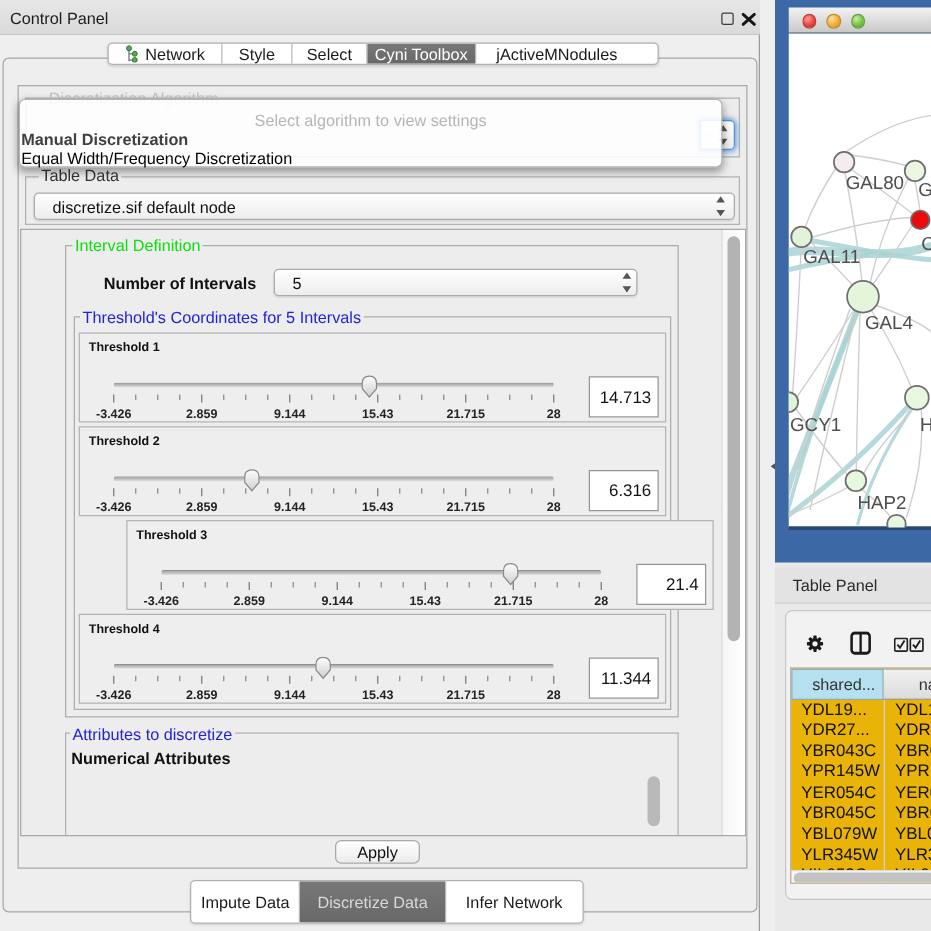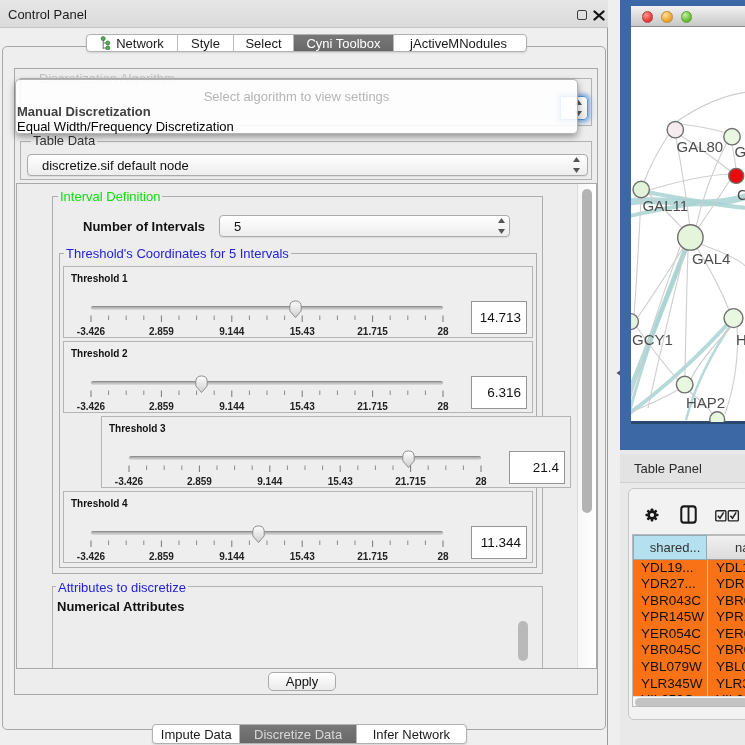--- a/index.html
+++ b/index.html
@@ -59,21 +59,21 @@
 #nettitle { left:631px; top:6px; width:114px; height:21px;
   background:linear-gradient(#f2f2f2,#c8c8c8); border-bottom:1px solid #8a8a8a; }
 .light { position:absolute; top:6px; width:11.5px; height:11.5px; border-radius:50%; }
 #canvas { left:631px; top:27px; width:114px; height:395px; background:#fff; }
 
 #tpbar { left:620px; top:454px; width:125px; height:29px; background:#e3e3e3;
   border-bottom:1px solid #cfcfcf; }
 #tpbar .t { position:absolute; left:14px; top:7px; font-size:13px; color:#2a2a2a; }
 #tablepanel { left:628px; top:488px; width:130px; height:232px; background:#f2f2f2;
   border:1px solid #c8c8c8; border-radius:6px; }
-#dtable { left:632px; top:534px; width:113px; height:173px; background:#f97316;
+#dtable { left:632px; top:534px; width:113px; height:173px; background:#eab308;
   border:1px solid #b9b9b9; border-right:none; overflow:hidden;padding-left:16px; }
 </style>
 </head>
 <body>
 <div id="stage">
 
   
   <div class="abs" id="cpwin"></div>
   <div class="abs" id="titlebar">
       <div class="t">Control Panel</div>
@@ -91,21 +91,21 @@
     <div class="s" style="width:91px;"><svg width="11" height="14" viewBox="0 0 11 14" style="margin-right:5px;">
           <line x1="3.2" y1="3" x2="3.2" y2="13" stroke="#7a7a7a" stroke-width="1.1"></line>
           <line x1="3.2" y1="7" x2="7.6" y2="7" stroke="#7a7a7a" stroke-width="1"></line>
           <line x1="3.2" y1="12" x2="7.6" y2="12" stroke="#7a7a7a" stroke-width="1"></line>
           <circle cx="3.2" cy="2.6" r="2" fill="#55aa55" stroke="#357d35" stroke-width="0.8"></circle>
           <circle cx="7.8" cy="7" r="2" fill="#55aa55" stroke="#357d35" stroke-width="0.8"></circle>
           <circle cx="7.8" cy="12" r="2" fill="#55aa55" stroke="#357d35" stroke-width="0.8"></circle>
         </svg>Network</div>
     <div class="s" style="width:56px;">Style</div>
     <div class="s" style="width:60px;">Select</div>
-    <div class="s on" style="width:100px;">Cyni Toolbox</div>
+    <div class="s on" style="width:87px;">Cyni Toolbox</div>
     <div class="s" style="width:129px;">jActiveMNodules</div>
   </div>
 
   
   <div class="grp" style="left:20px; top:78px; width:572px; height:48px;"></div>
   <div class="gtit" style="left:37px; top:71px; color:#c2c2c2; background:none;">Discretization Algorithm</div>
   <div class="combo" style="left:560px; top:96px; width:28px; height:24px; border-radius:0 4px 4px 0; box-shadow:0 0 4px 1.5px rgba(90,150,215,0.8); border-color:#5a95d2;"></div>
   <svg class="abs arrows" style="left:574px; top:100px;" width="9" height="16" viewBox="0 0 9 16">
     <path d="M4.5 0 L8 5 L1 5 Z" fill="#555"></path>
       <path d="M4.5 16 L8 11 L1 11 Z" fill="#555"></path>
@@ -314,21 +314,21 @@
   
   <div class="grp" style="left:52px; top:586px; width:491px; height:82px; border-bottom:none;"></div>
   <div class="gtit" style="left:56px; top:580px; color:#2222dd;">Attributes to discretize</div>
   <div class="abs" style="left:57px; top:599px; font-size:13px; font-weight:bold; color:#111;">Numerical Attributes</div>
   <div class="abs" style="left:518px; top:621px; width:10px; height:40px; background:#b9b9b9; border-radius:5px;"></div>
 
   
   <div class="abs" style="left:268px; top:672px; width:68px; height:19px; background:linear-gradient(#ffffff,#ebebeb); border:1px solid #a9a9a9; border-radius:5px; display:flex; align-items:center; justify-content:center; font-size:13px; color:#111;">Apply</div>
 
   
-  <div class="seg" style="left:152px; top:724px; width:315px; height:20px;align-items:center;">
+  <div class="seg" style="left:152px; top:704px; width:315px; height:35px;align-items:center;">
     <div class="s" style="width:88px;">Impute Data</div>
     <div class="s on" style="width:117px; color:#d9d9d9;">Discretize Data</div>
     <div class="s" style="width:110px;">Infer Network</div>
   </div>
 
   
   <div class="abs" id="popup" style="left:15px; top:79px; width:563px; height:55px; background:rgba(255,255,255,0.88); border:1px solid rgba(130,130,130,0.6); border-radius:5px; box-shadow:0 3px 7px rgba(0,0,0,0.38);">
     <div style="position:absolute; left:0; top:9px; width:100%; text-align:center; font-size:13px; color:#b5b5b5;">Select algorithm to view settings</div>
     <div style="position:absolute; left:1px; top:24px; font-size:13px; font-weight:bold; color:#404040;">Manual Discretization</div>
     <div style="position:absolute; left:1px; top:39px; font-size:13px; color:#000;">Equal Width/Frequency Discretization</div>

